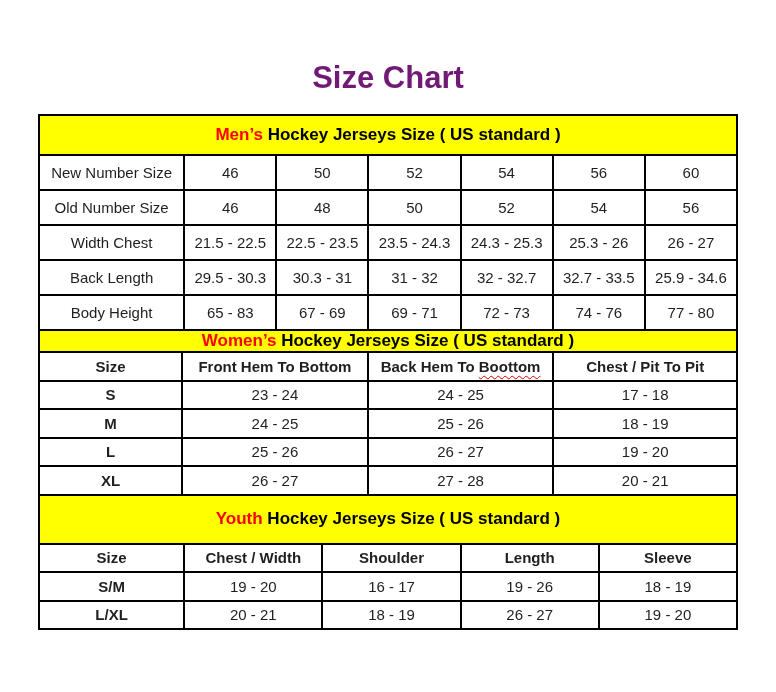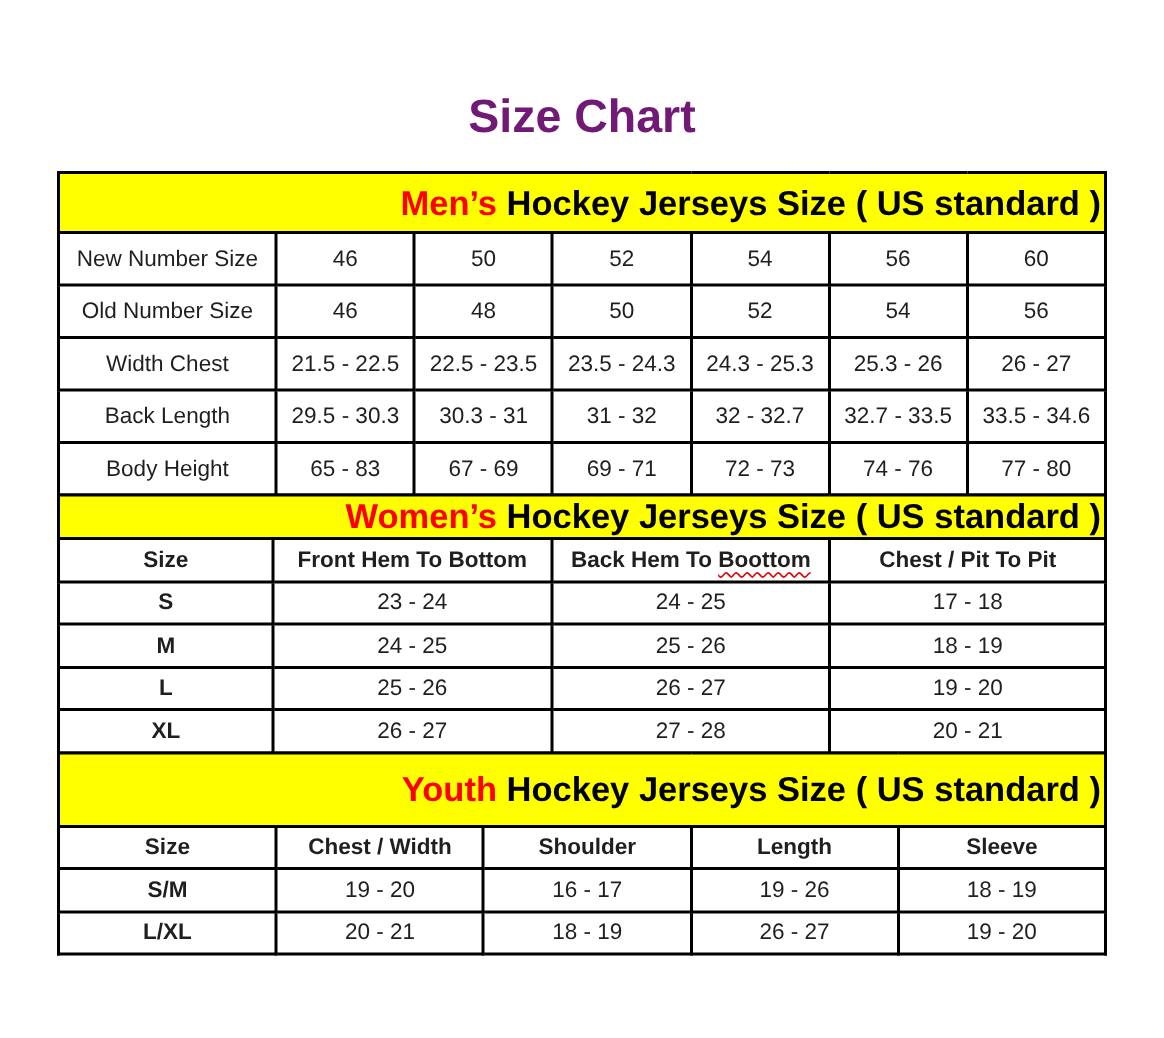--- a/index.html
+++ b/index.html
@@ -33,24 +33,23 @@
   th, td {
     border: 2px solid #000000;
     text-align: center;
     vertical-align: middle;
     font-size: 15px;
     padding: 0 2px;
   }
   .section-title-cell {
     background: #ffff00;
     height: 40px;
-    font-size: 23px;
+    font-size: 17px;
     font-weight: bold;
     color: #000000;
-    text-align: right;
   }
   .section-title-cell .hl { color: #ff0000; }
   .col-head { font-weight: bold; height: 27px; }
   .row-label { height: 35px; font-weight: normal; }
   .row-label.bold { font-weight: bold; }
   .cell { height: 14px; font-weight: normal; }
   .women-table td, .women-table th { height: 28.5px; }
   .women-table .section-title-cell { height: 22px; }
   .youth-table td, .youth-table th { height: 28.5px; }
   .youth-table .section-title-cell { height: 49px; }
@@ -112,21 +111,21 @@
         <td class="cell">25.3 - 26</td>
         <td class="cell">26 - 27</td>
       </tr>
       <tr>
         <td class="row-label">Back Length</td>
         <td class="cell">29.5 - 30.3</td>
         <td class="cell">30.3 - 31</td>
         <td class="cell">31 - 32</td>
         <td class="cell">32 - 32.7</td>
         <td class="cell">32.7 - 33.5</td>
-        <td class="cell">33.5 - 34.6</td>
+        <td class="cell">25.9 - 34.6</td>
       </tr>
       <tr>
         <td class="row-label">Body Height</td>
         <td class="cell">65 - 83</td>
         <td class="cell">67 - 69</td>
         <td class="cell">69 - 71</td>
         <td class="cell">72 - 73</td>
         <td class="cell">74 - 76</td>
         <td class="cell">77 - 80</td>
       </tr>

